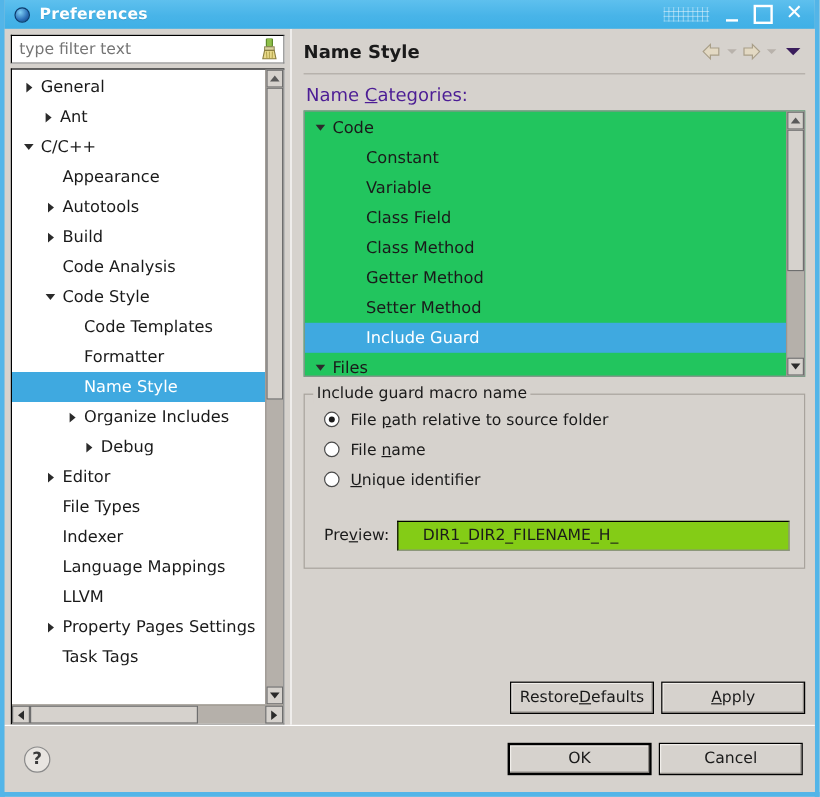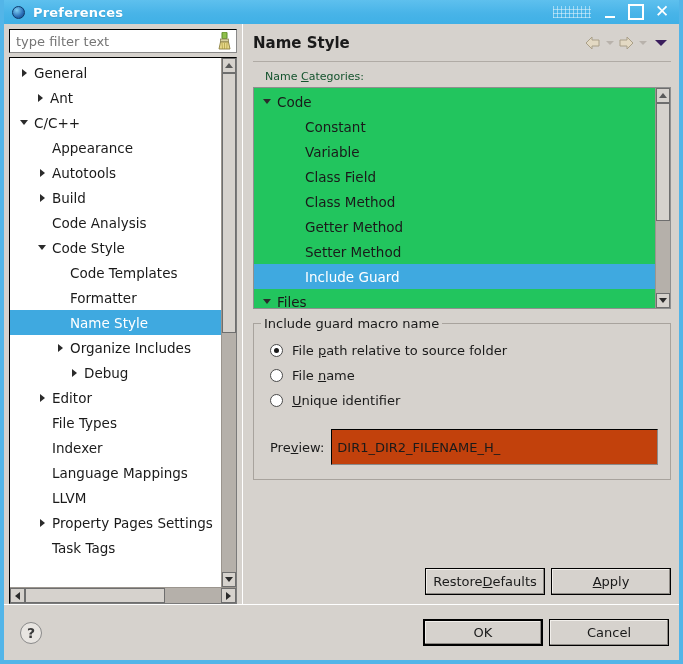--- a/index.html
+++ b/index.html
@@ -285,23 +285,23 @@
     margin-left: 3px;
   }
   .menu-caret::before {
     content:""; width:0;height:0;
     border-top: 6px solid #3a1d5c;
     border-left: 6px solid transparent;
     border-right: 6px solid transparent;
   }
 
   .field-label {
-    margin: 8px 0 4px 12px;
-    color: #14532d;
-    font-size: 11px;
+    margin: 8px 0 4px 2px;
+    color: #4c1d95;
+    font-size: 15px;
   }
   .u { text-decoration: underline; }
 
   .cat-tree {
     flex: 0 0 222px;
     background: #22c55e;
     border: 1px solid #8f8f8f;
     display: flex;
     min-height: 0;
   }
@@ -332,21 +332,20 @@
   .group-title {
     position: absolute;
     top: -8px; left: 7px;
     background: #d6d2cd;
     padding: 0 3px;
     font-size: 13px;
     color: #1a1a1a;
   }
   .radio-row {
     display: flex;
-    align-items: center;
     height: 25px;
     margin-left: 4px;
   }
   .radio {
     width: 13px; height: 13px;
     border-radius: 50%;
     border: 1px solid #4a4a4a;
     background: #ffffff;
     margin-right: 9px;
     flex: 0 0 13px;
@@ -364,26 +363,26 @@
 
   .preview-row {
     display: flex;
     align-items: center;
     margin-top: 16px;
     margin-left: 4px;
   }
   .preview-label { font-size: 13px; color: #1a1a1a; margin-right: 7px; }
   .preview-input {
     flex: 1 1 auto;
-    height: 36px;
-    background: #c2410c;
+    height: 25px;
+    background: #84cc16;
     border: 1px solid #000000;
     border-right-color: #8a8a8a;
     border-bottom-color: #8a8a8a;
-    padding: 0 5px;
+    padding: 0 20px;
     font-family: "DejaVu Sans", "Liberation Sans", sans-serif;
     font-size: 13px;
     color: #1a1a1a;
     line-height: 23px;
   }
 
   .page-actions {
     margin-top: auto;
     padding: 10px 0 9px 0;
     display: flex;

